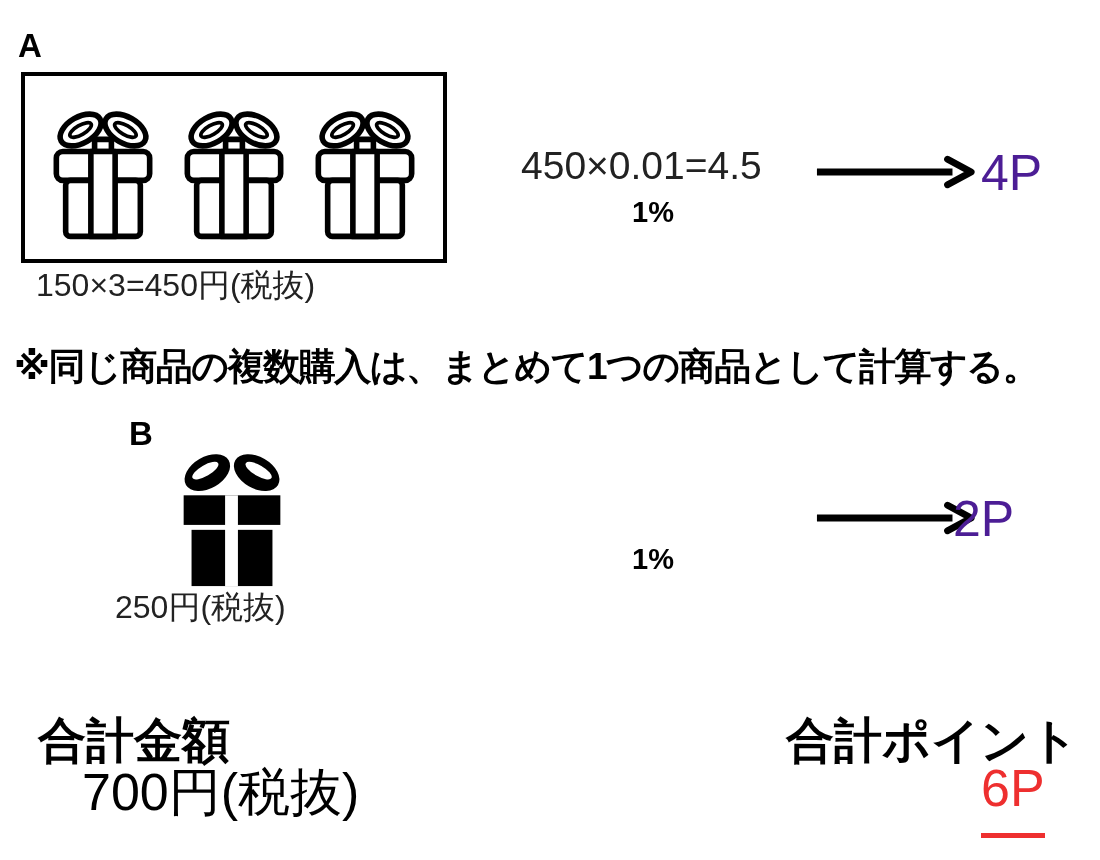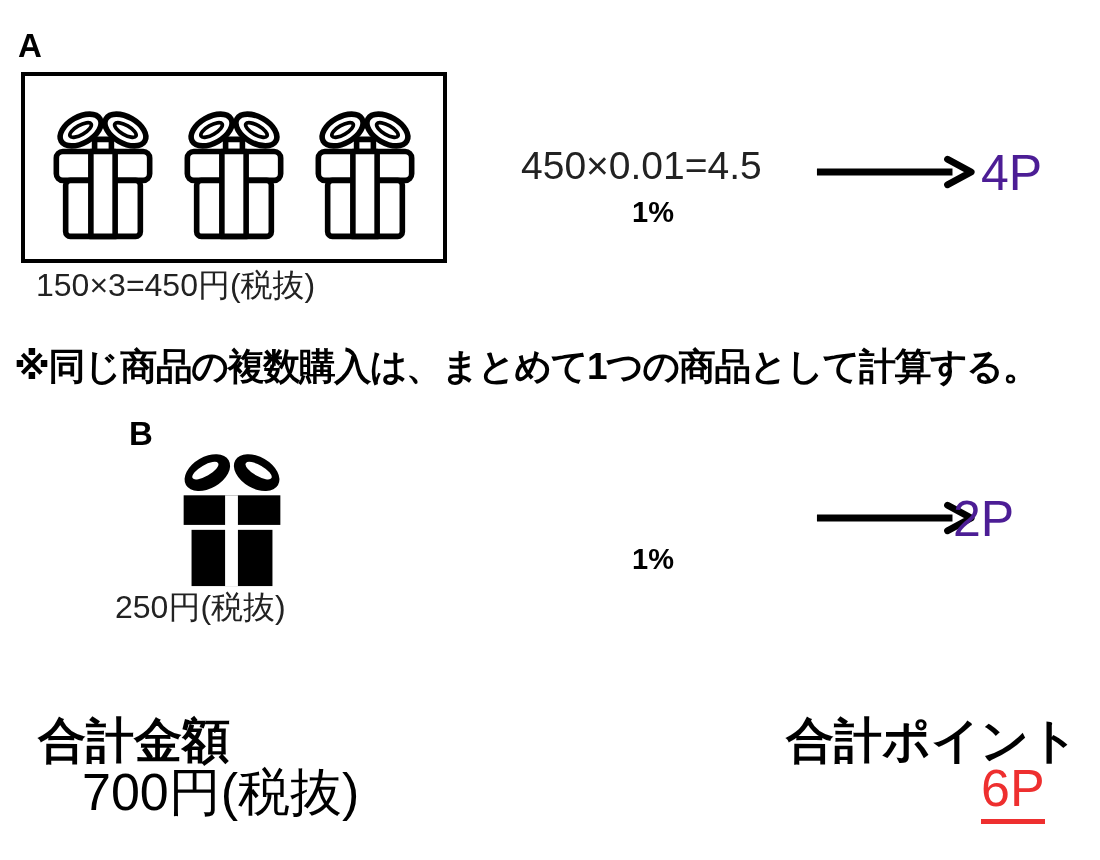--- a/index.html
+++ b/index.html
@@ -9,21 +9,21 @@
   .abs { position:absolute; line-height:1.12; white-space:nowrap; }
 
   .section-label { font-weight:bold; font-size:33px; color:#000; }
   .calc-text  { font-size:39px; font-weight:400; color:#222; }
   .price-text { font-size:32px; font-weight:400; color:#222; }
   .rate-text  { font-size:29px; font-weight:bold; color:#000; }
   .points-text{ font-size:50px; font-weight:normal; color:#4c1d95; line-height:1; }
   .note-text  { font-size:37px; font-weight:bold; color:#000; letter-spacing:-1.5px; }
   .total-title{ font-size:48px; font-weight:bold; color:#000; }
   .total-value{ font-size:52px; font-weight:normal; color:#000; line-height:1; }
-  .red-underlined { color:var(--accent-red,#ee2f2f); border-bottom:5px solid var(--accent-red,#ee2f2f); padding-bottom:2px; }
+  .red-underlined { color:var(--accent-red,#ee2f2f); border-bottom:5px solid var(--accent-red,#ee2f2f); padding-bottom:16px; }
 
   .product-box { position:absolute; left:21px; top:72px; width:426px; height:191px;
                  border:4px solid #000; display:flex; align-items:center;
                  justify-content:center; gap:19px; padding-top:8px; background:#fff; }
   .gift   { width:112px; height:140px; display:block; }
   .gift-b { position:absolute; left:171px; top:444px; width:122px; height:148px; }
   .arrow  { position:absolute; width:165px; height:34px; }
 
   #label-a      { left:18px;  top:28px; }
   #price-a      { left:36px;  top:268px; }

